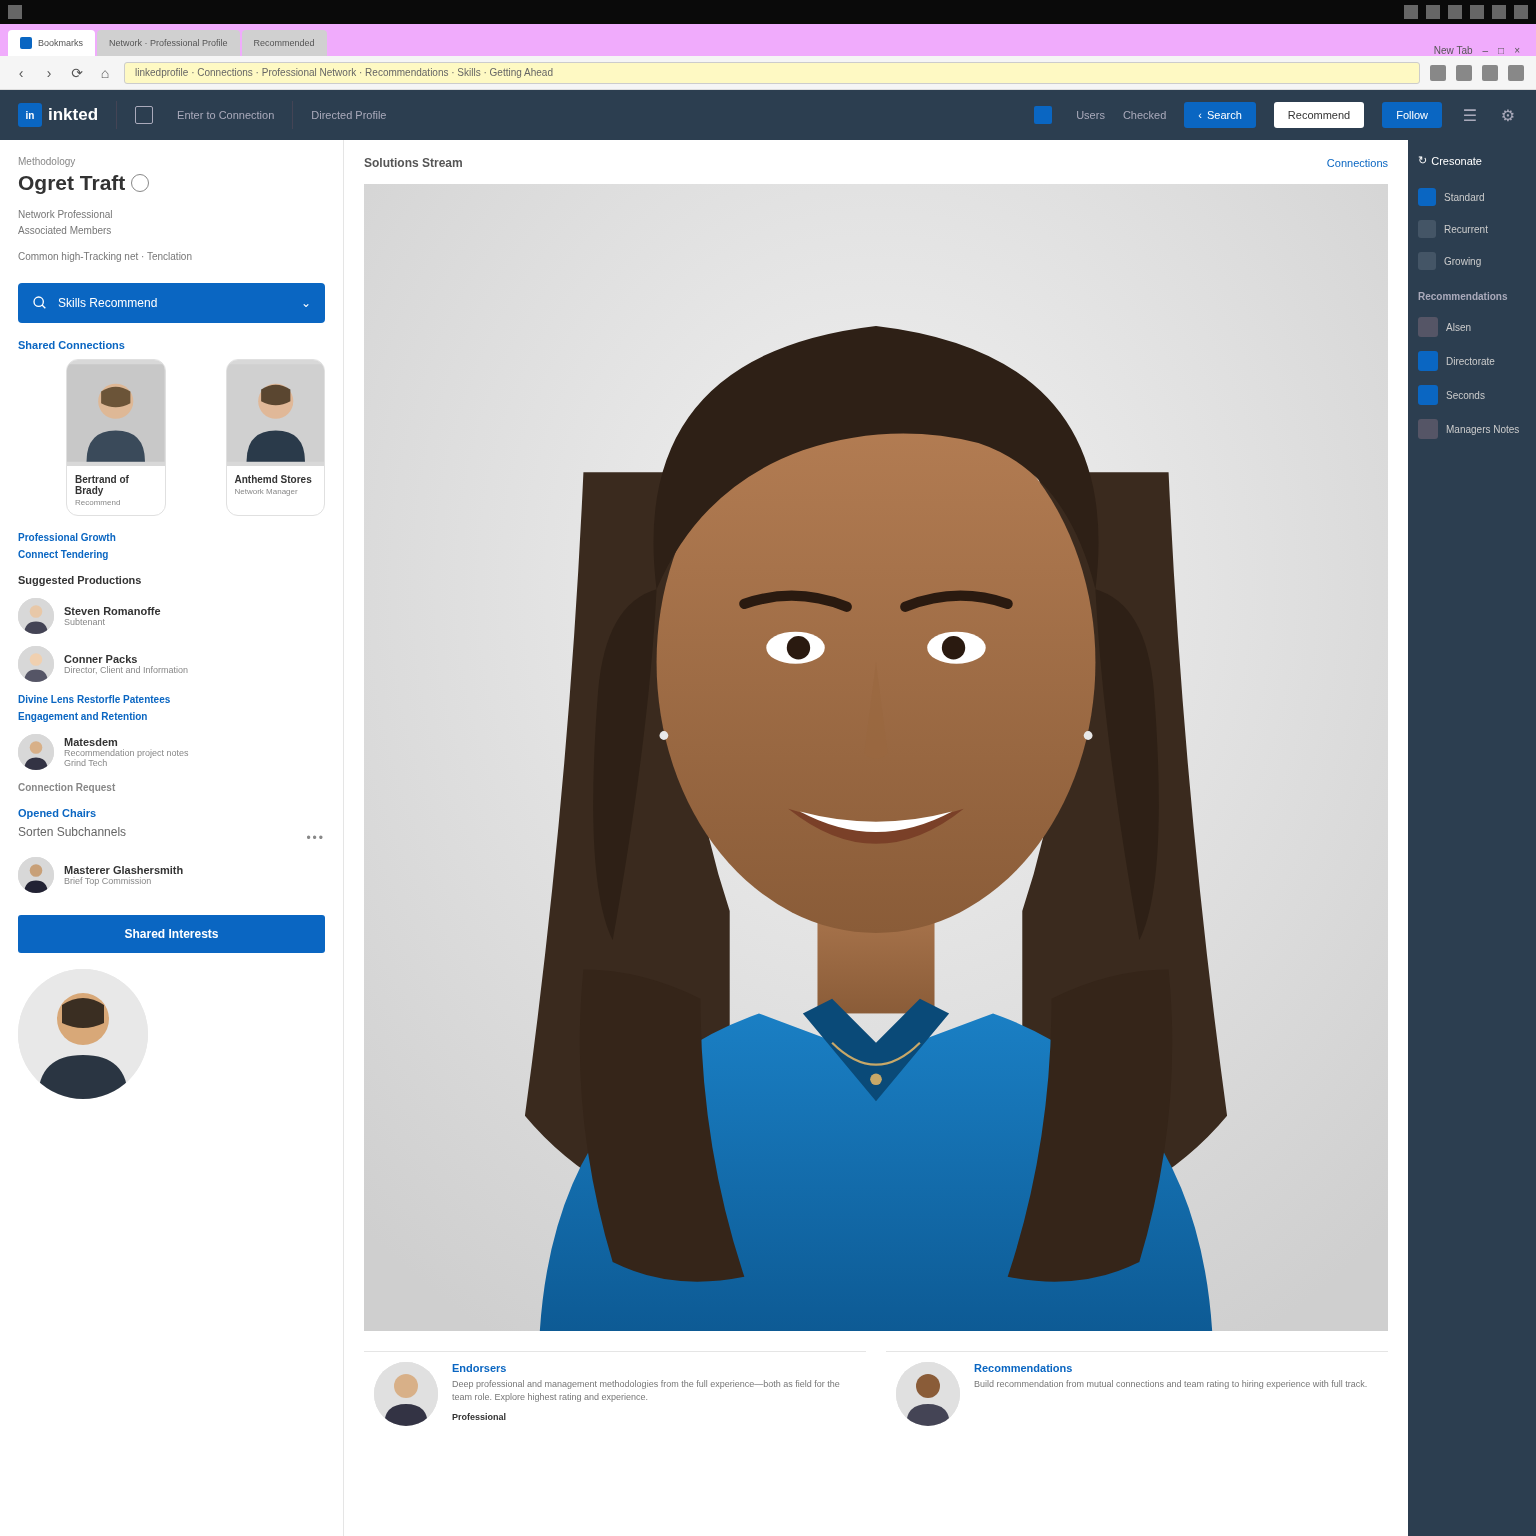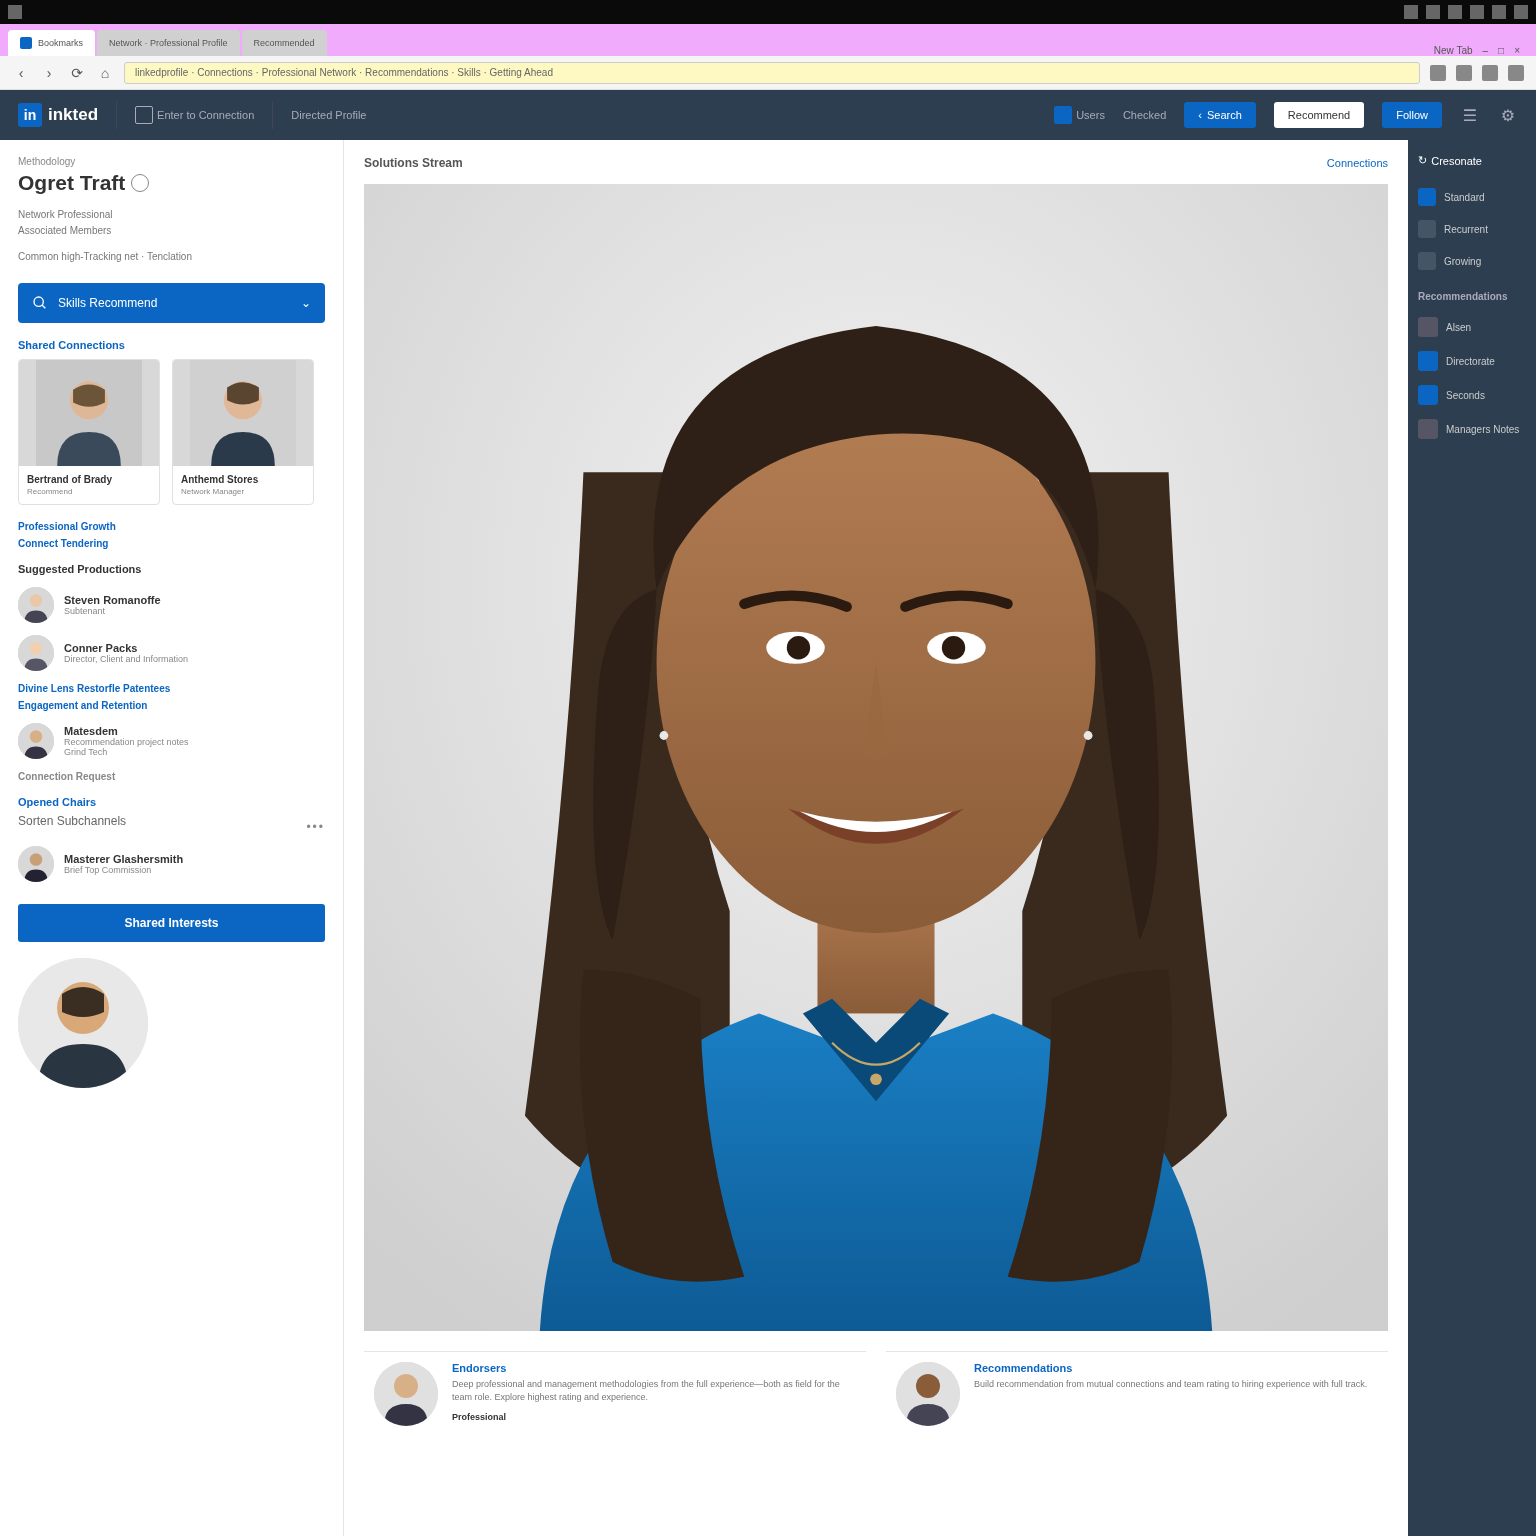--- a/index.html
+++ b/index.html
@@ -16,24 +16,24 @@
 .browser-ctrl { margin-left: auto; display: flex; gap: 10px; font-size: 10px; color: #555; padding: 0 8px; }
 
 .url-bar { height: 34px; background: #f5f5f5; display: flex; align-items: center; padding: 0 12px; gap: 10px; border-bottom: 1px solid #ddd; }
 .url-bar .nav-btn { width: 18px; height: 18px; color: #555; display: flex; align-items: center; justify-content: center; font-size: 14px; }
 .url-input { flex: 1; height: 22px; background: #fef9c3; border: 1px solid #ccc; border-radius: 3px; padding: 0 10px; font-size: 10px; color: #666; display: flex; align-items: center; }
 .url-tools { display: flex; gap: 10px; }
 .url-tools .tool-ic { width: 16px; height: 16px; background: #888; border-radius: 2px; }
 
 .topnav { height: 50px; background: #2c3e50; display: flex; align-items: center; padding: 0 18px; gap: 18px; }
 .logo { display: flex; align-items: center; gap: 6px; }
-.logo-box { width: 24px; height: 24px; background: #0a66c2; border-radius: 3px; color: #fff; display: flex; align-items: center; justify-content: center; font-size: 14px; font-weight: bold; }
+.logo-box { width: 24px; height: 24px; background: #0a66c2; border-radius: 3px; color: #fff; display: flex; align-items: center; justify-content: center; font-size: 10px; font-weight: bold; }
 .brand { color: #fff; font-size: 17px; font-weight: 600; }
 .topnav-sep { width: 1px; height: 28px; background: #445; }
-.topnav-item { display: flex; align-items: center; gap: 4px; color: #aab; font-size: 11px; }
+.topnav-item { display: flex; align-items: center; gap: 24px; color: #aab; font-size: 11px; }
 .topnav-item .ic { width: 18px; height: 18px; border: 1px solid #aab; border-radius: 2px; }
 .topnav-spacer { flex: 1; }
 .topnav-btn { padding: 7px 14px; border-radius: 3px; font-size: 11px; display: flex; gap: 5px; align-items: center; }
 .btn-blue { background: #0a66c2; color: #fff; }
 .btn-white { background: #fff; color: #333; }
 .topnav-ic { width: 20px; height: 20px; color: #aab; display: flex; align-items: center; justify-content: center; }
 
 .app-body { display: flex; height: calc(1536px - 24px - 32px - 34px - 50px); background: #fff; }
 
 .sidebar-left { width: 344px; background: #fff; border-right: 1px solid #e5e5e5; padding: 16px 18px; overflow-y: auto; }
@@ -47,21 +47,21 @@
 .meta-block { margin: 10px 0 18px; font-size: 10px; color: #777; line-height: 1.6; }
 .search-box { background: #0a66c2; color: #fff; border-radius: 4px; padding: 12px 14px; display: flex; align-items: center; gap: 10px; font-size: 12px; margin-bottom: 16px; }
 .search-box .mag { width: 16px; height: 16px; }
 .search-box .chev { margin-left: auto; }
 .bullet-list { margin-bottom: 18px; }
 .bullet-list .bl { font-size: 10px; color: #0a66c2; padding: 4px 0 4px 14px; position: relative; }
 .bullet-list .bl::before { content: ""; position: absolute; left: 0; top: 8px; width: 5px; height: 5px; background: #0a66c2; border-radius: 50%; }
 .sec-hdr { font-size: 11px; color: #0a66c2; font-weight: 600; margin: 14px 0 8px; }
 .sec-sub { font-size: 12px; color: #666; margin-bottom: 12px; }
 .people-grid { display: flex; gap: 12px; margin-bottom: 16px; }
-.p-card { width: 142px; border: 1px solid #e0e0e0; border-radius: 4px; overflow: hidden; }
+.p-card { width: 130px; border: 1px solid #e0e0e0; border-radius: 12px; overflow: hidden; margin-left: 48px; }
 .p-card .thumb { width: 100%; height: 106px; background: #d8d8d8; }
 .p-card .thumb svg { width: 100%; height: 100%; }
 .p-card .info { padding: 8px; }
 .p-card .nm { font-size: 10px; font-weight: 600; color: #333; }
 .p-card .rl { font-size: 8px; color: #888; margin-top: 2px; }
 .mini-person { display: flex; gap: 10px; align-items: center; padding: 6px 0; }
 .mini-person .av { width: 36px; height: 36px; border-radius: 50%; background: #d8d8d8; overflow: hidden; flex-shrink: 0; }
 .mini-person .av svg { width: 100%; height: 100%; }
 .mini-person .txt .nm { font-size: 11px; font-weight: 600; color: #333; }
 .mini-person .txt .rl { font-size: 9px; color: #888; }

